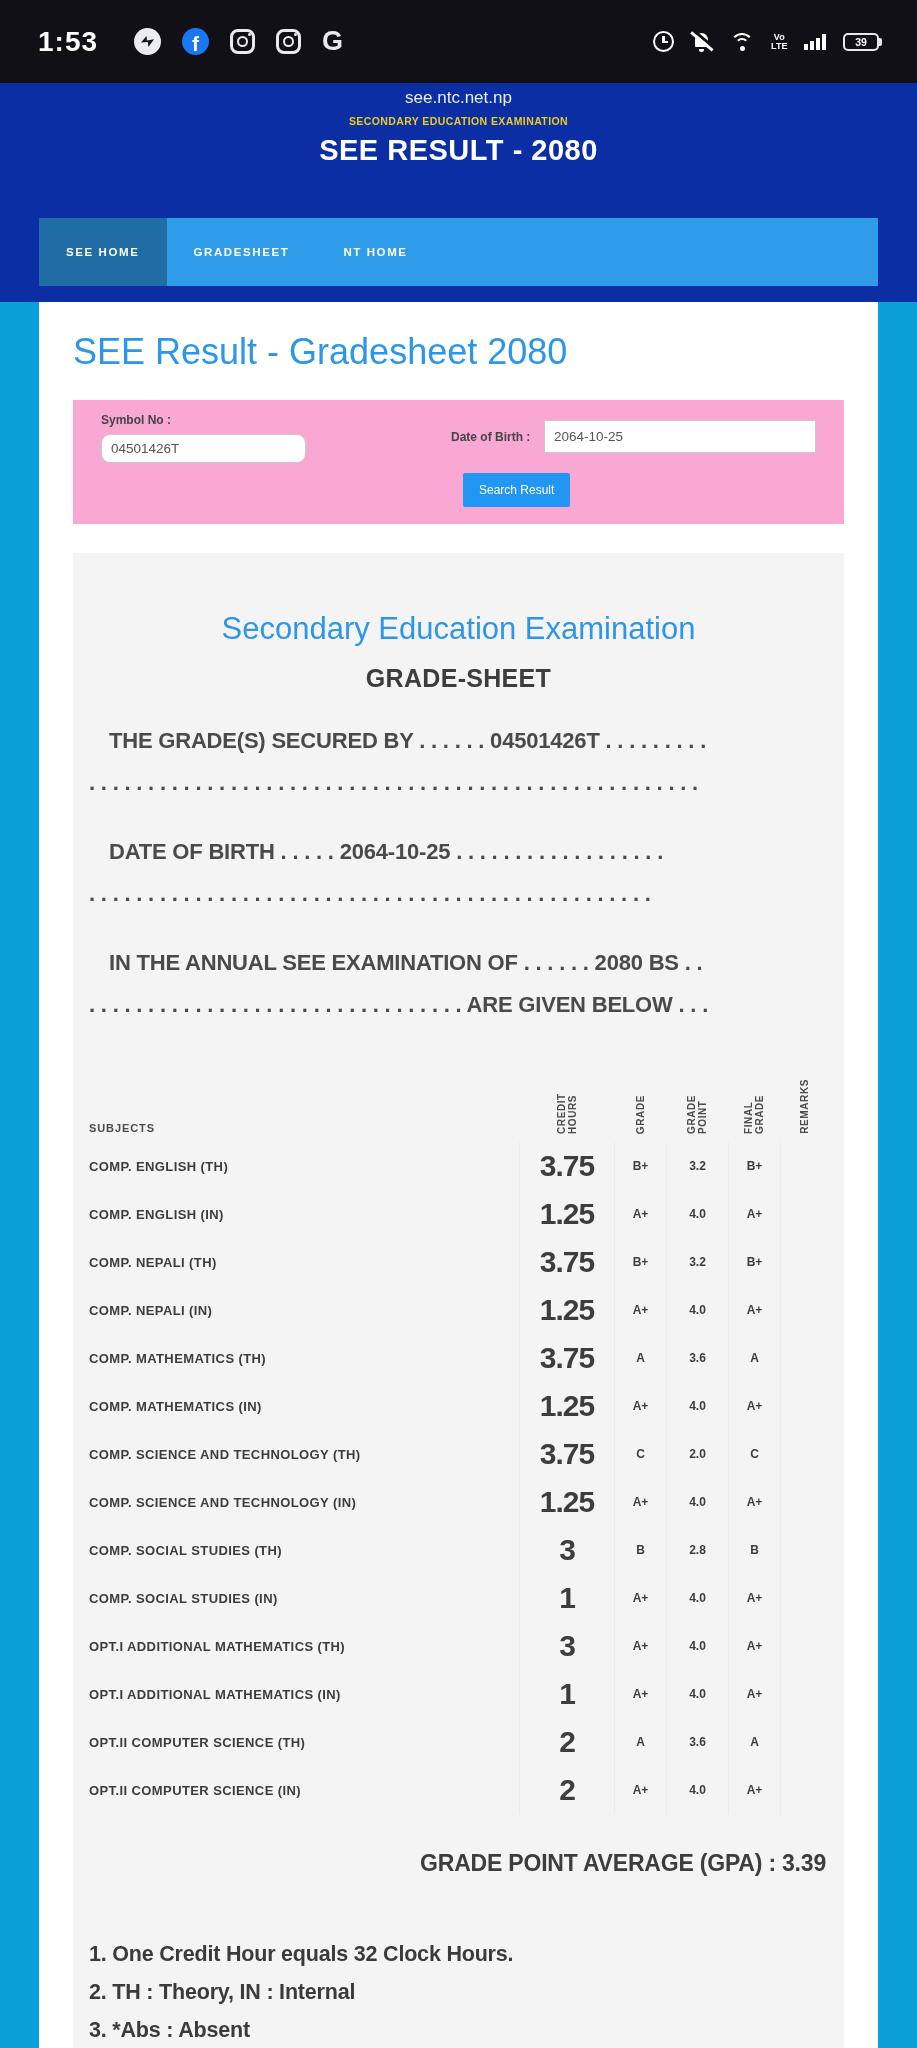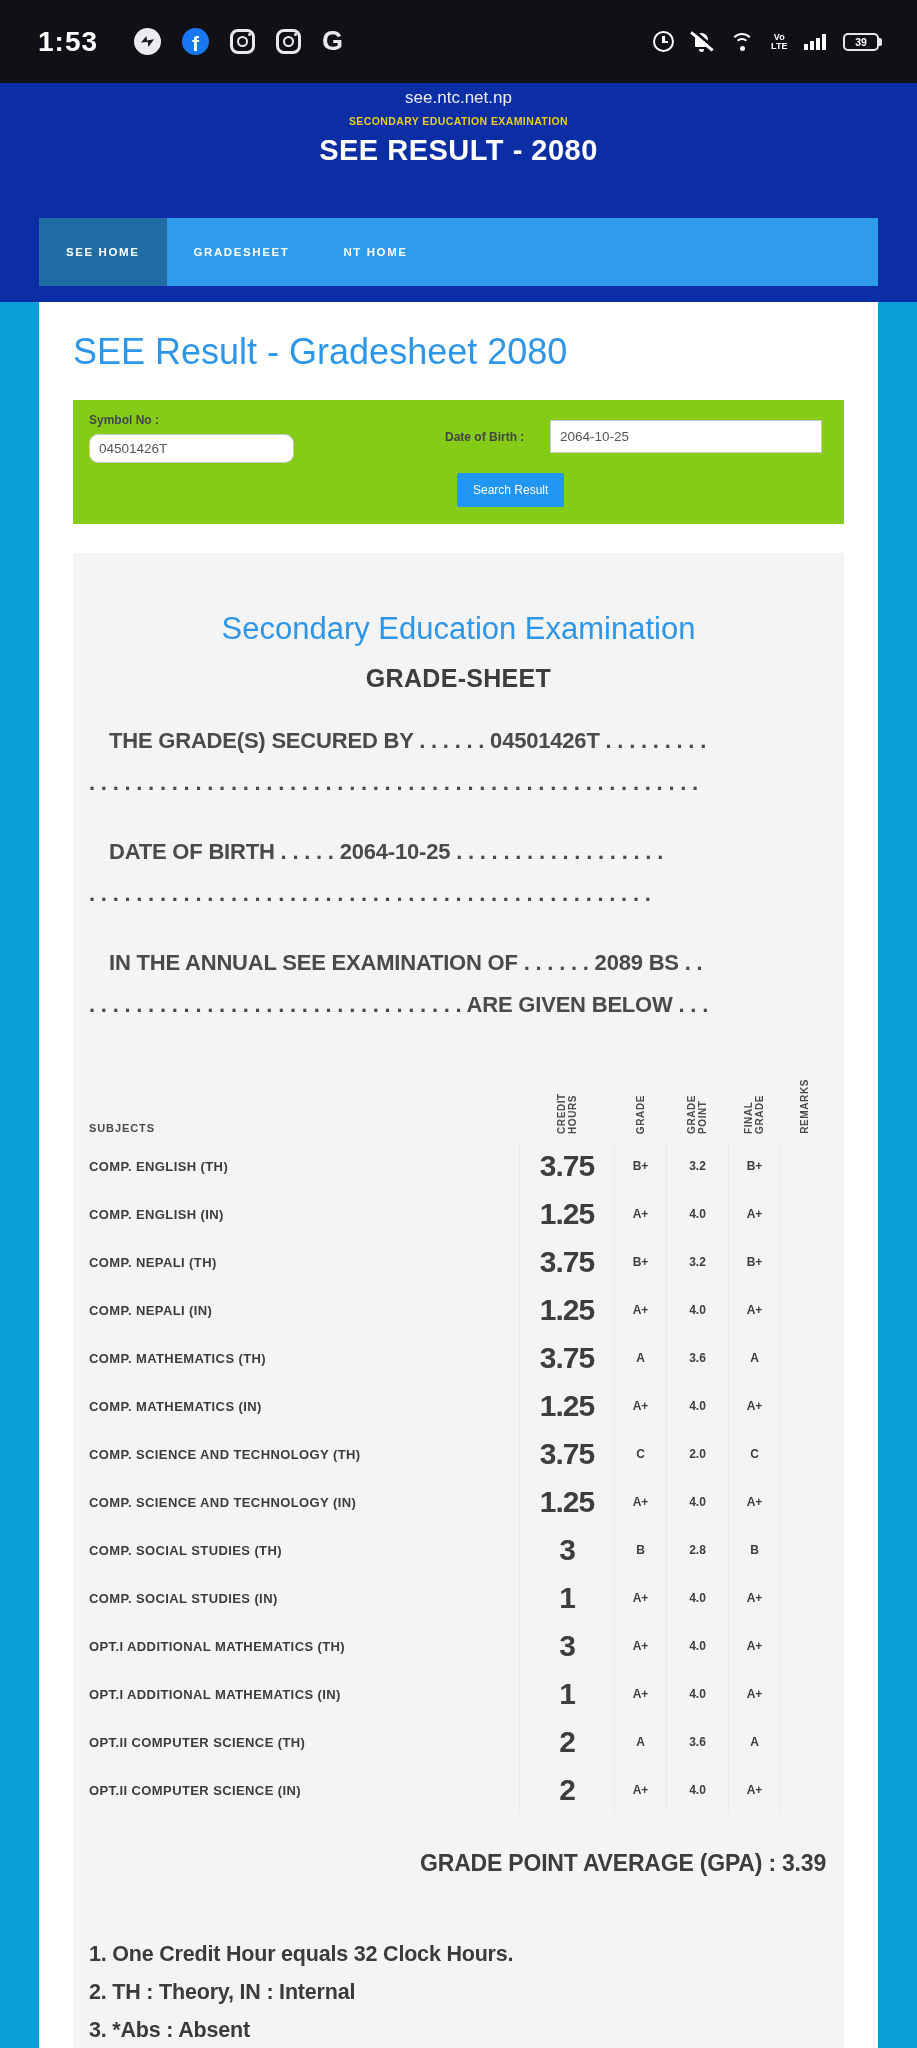--- a/index.html
+++ b/index.html
@@ -52,27 +52,27 @@
   .nav-strip { background:#0b2ea5; padding:16px 39px; }
   .navbar { background:#2e9ce9; height:68px; display:flex; align-items:stretch; }
   .tab { display:flex; align-items:center; padding:0 27px; color:#fff; font-size:11.5px; font-weight:bold; letter-spacing:1.6px; cursor:pointer; }
   .tab.active { background:#1f6da4; }
 
   
   .main { padding:0 39px; }
   .card { background:#fff; min-height:1778px; padding:0 34px 40px; }
   .page-title { color:#2e96e8; font-size:36px; font-weight:400; padding-top:29px; }
 
-  .search-panel { background:#84cc16; margin-top:27px; padding:13px 16px 17px; display:flex; }
+  .search-panel { background:#f9a8d4; margin-top:27px; padding:13px 28px 17px; display:flex; }
   .sym-group { width:270px; }
   .f-label { font-size:12px; font-weight:bold; color:#454545; }
   .txt-input { border:1px solid #c9c9c9; background:#fff; font-size:13.5px; color:#555; padding:0 9px; font-family:"Liberation Sans",sans-serif; }
   .sym-input { margin-top:7px; width:205px; height:29px;border-radius:9px; }
   .right-group { margin-left:86px; padding-top:7px; }
-  .dob-row { display:flex; align-items:center;gap:12px; }
+  .dob-row { display:flex; align-items:center; }
   .dob-label { width:84px; }
   .dob-input { width:272px; height:33px; margin-left:9px; }
   .search-btn { margin-top:20px; margin-left:12px; background:#2196f3; color:#fff; border:none; font-size:12px;
     padding:10px 16px; border-radius:2px; font-family:"Liberation Sans",sans-serif; cursor:pointer; }
 
   
   .sheet { background:#f4f4f4; margin-top:29px; padding:58px 16px 120px; }
   .sheet-heading { color:#2e96e8; font-size:31px; font-weight:400; text-align:center; }
   .sheet-sub { color:#3d3d3d; font-size:25px; font-weight:bold; text-align:center; margin-top:17px; letter-spacing:0.3px; }
   .gs-para { margin-top:27px; font-weight:bold; color:#4a4a4a; font-size:22px; line-height:42px; letter-spacing:-0.2px; }
@@ -173,21 +173,21 @@
 
       <div class="gs-para">
         <div class="gs-line gs-line1">THE GRADE(S) SECURED BY . . . . . . 04501426T . . . . . . . . .</div>
         <div class="gs-line">. . . . . . . . . . . . . . . . . . . . . . . . . . . . . . . . . . . . . . . . . . . . . . . . . . . .</div>
       </div>
       <div class="gs-para">
         <div class="gs-line gs-line1">DATE OF BIRTH . . . . . 2064-10-25 . . . . . . . . . . . . . . . . . .</div>
         <div class="gs-line">. . . . . . . . . . . . . . . . . . . . . . . . . . . . . . . . . . . . . . . . . . . . . . . .</div>
       </div>
       <div class="gs-para">
-        <div class="gs-line gs-line1">IN THE ANNUAL SEE EXAMINATION OF . . . . . . 2089 BS . .</div>
+        <div class="gs-line gs-line1">IN THE ANNUAL SEE EXAMINATION OF . . . . . . 2080 BS . .</div>
         <div class="gs-line">. . . . . . . . . . . . . . . . . . . . . . . . . . . . . . . . ARE GIVEN BELOW . . .</div>
       </div>
 
       <div class="gtable">
         <div class="ghead">
           <div class="h-sub">SUBJECTS</div>
           <div class="vcell c-credit">
               <span class="vhead vw">CREDIT HOURS</span>
             </div>
           <div class="vcell c-grade">

